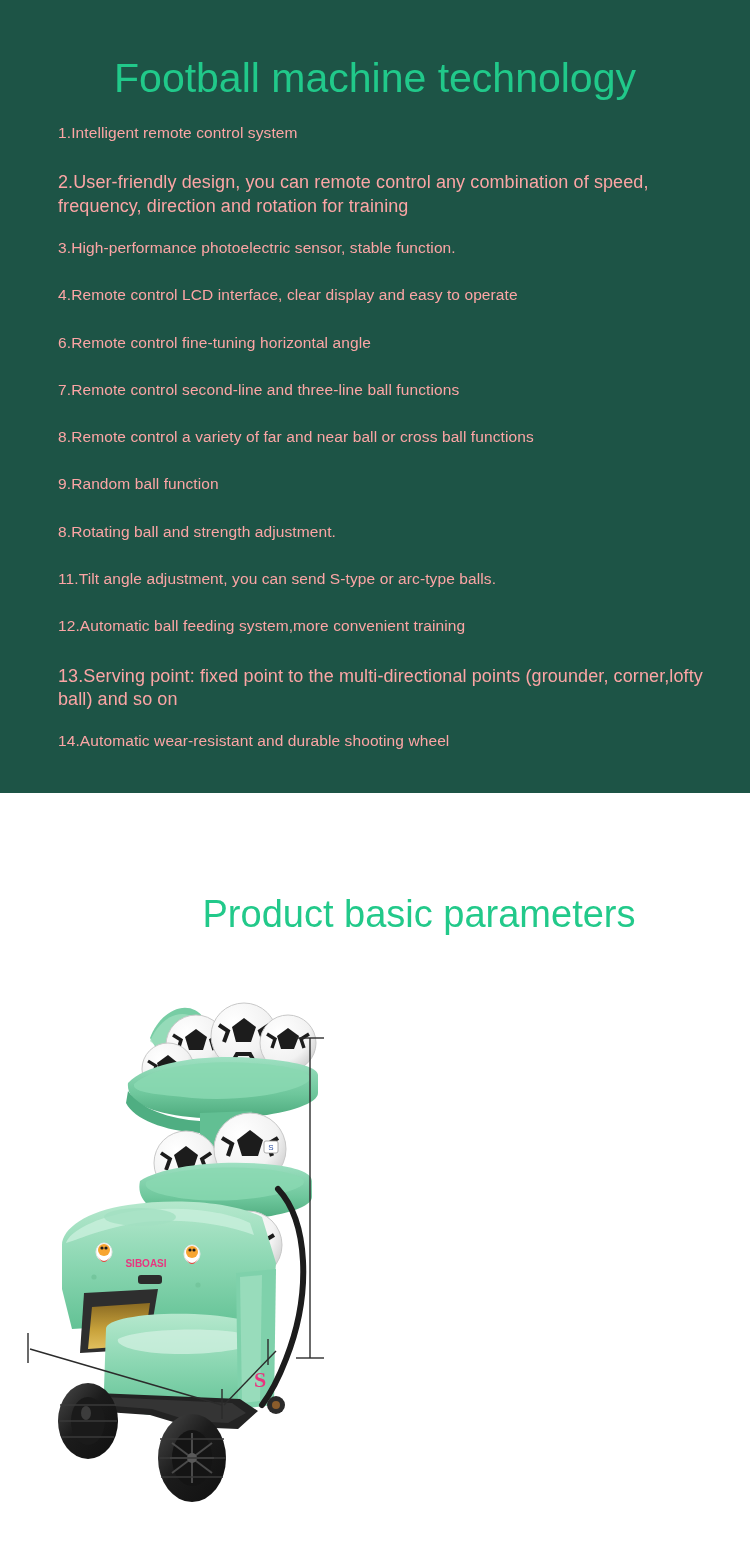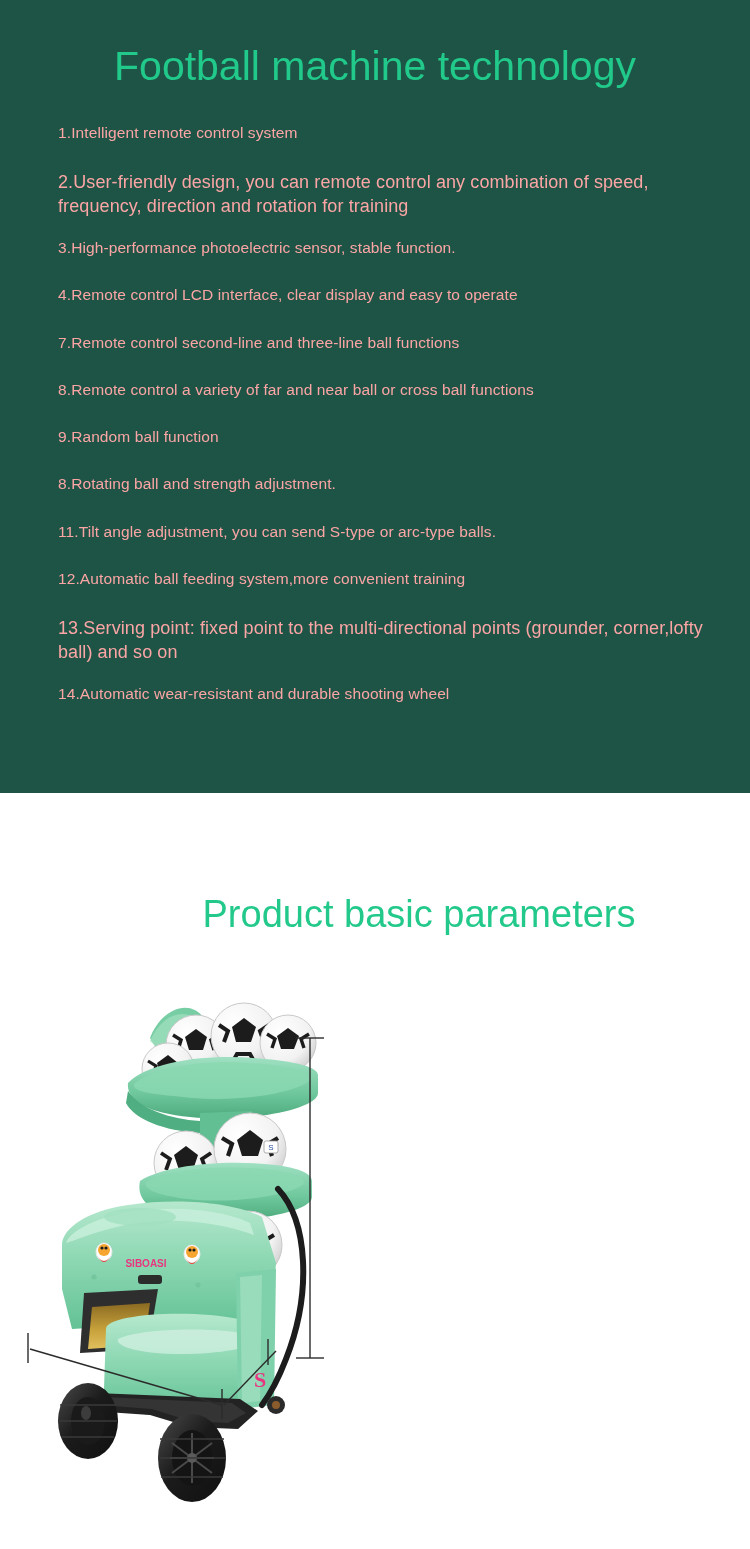--- a/index.html
+++ b/index.html
@@ -20,21 +20,21 @@
   #tech-section {
     position: absolute;
     left: 0; top: 0;
     width: 750px;
     height: 793px;
     background: #1d5446;
     box-sizing: border-box;
   }
   #tech-title {
     position: absolute;
-    left: 0; top: 16px;
+    left: 0; top: 28px;
     width: 750px;
     text-align: center;
     color: #21c98a;
     font-size: 41px;
     font-weight: 400;
     letter-spacing: 0px;
     line-height: 1.15;
     white-space: nowrap;
   }
   #tech-list {
@@ -82,20 +82,21 @@
 </head>
 <body>
 
 <section id="tech-section" style="background: rgb(29, 84, 70);">
   <h1 id="tech-title" style="color: rgb(33, 201, 138);">Football machine technology</h1>
   <div id="tech-list">
       <div class="tech-item"><span>1.</span><span class="">Intelligent remote control system</span></div>
       <div class="tech-item small"><span>2.</span><span class="">User-friendly design, you can remote control any combination of speed, frequency, direction and rotation for training</span></div>
       <div class="tech-item"><span>3.</span><span class="">High-performance photoelectric sensor, stable function.</span></div>
       <div class="tech-item"><span>4.</span><span class="">Remote control LCD interface, clear display and easy to operate</span></div>
+      <div class="tech-item"><span>6.</span><span class="">Remote control fine-tuning horizontal angle</span></div>
       <div class="tech-item"><span>7.</span><span class="">Remote control second-line and three-line ball functions</span></div>
       <div class="tech-item"><span>8.</span><span class="">Remote control a variety of far and near ball or cross ball functions</span></div>
       <div class="tech-item"><span>9.</span><span class="">Random ball function</span></div>
       <div class="tech-item"><span>8.</span><span class="">Rotating ball and strength adjustment.</span></div>
       <div class="tech-item"><span>11.</span><span class="">Tilt angle adjustment, you can send S-type or arc-type balls.</span></div>
       <div class="tech-item"><span>12.</span><span class="">Automatic ball feeding system,more convenient training</span></div>
       <div class="tech-item small"><span>13.</span><span class="">Serving point: fixed point to the multi-directional points (grounder, corner,lofty ball) and so on</span></div>
       <div class="tech-item"><span>14.</span><span class="">Automatic wear-resistant and durable shooting wheel</span></div>
     </div>
 </section>

